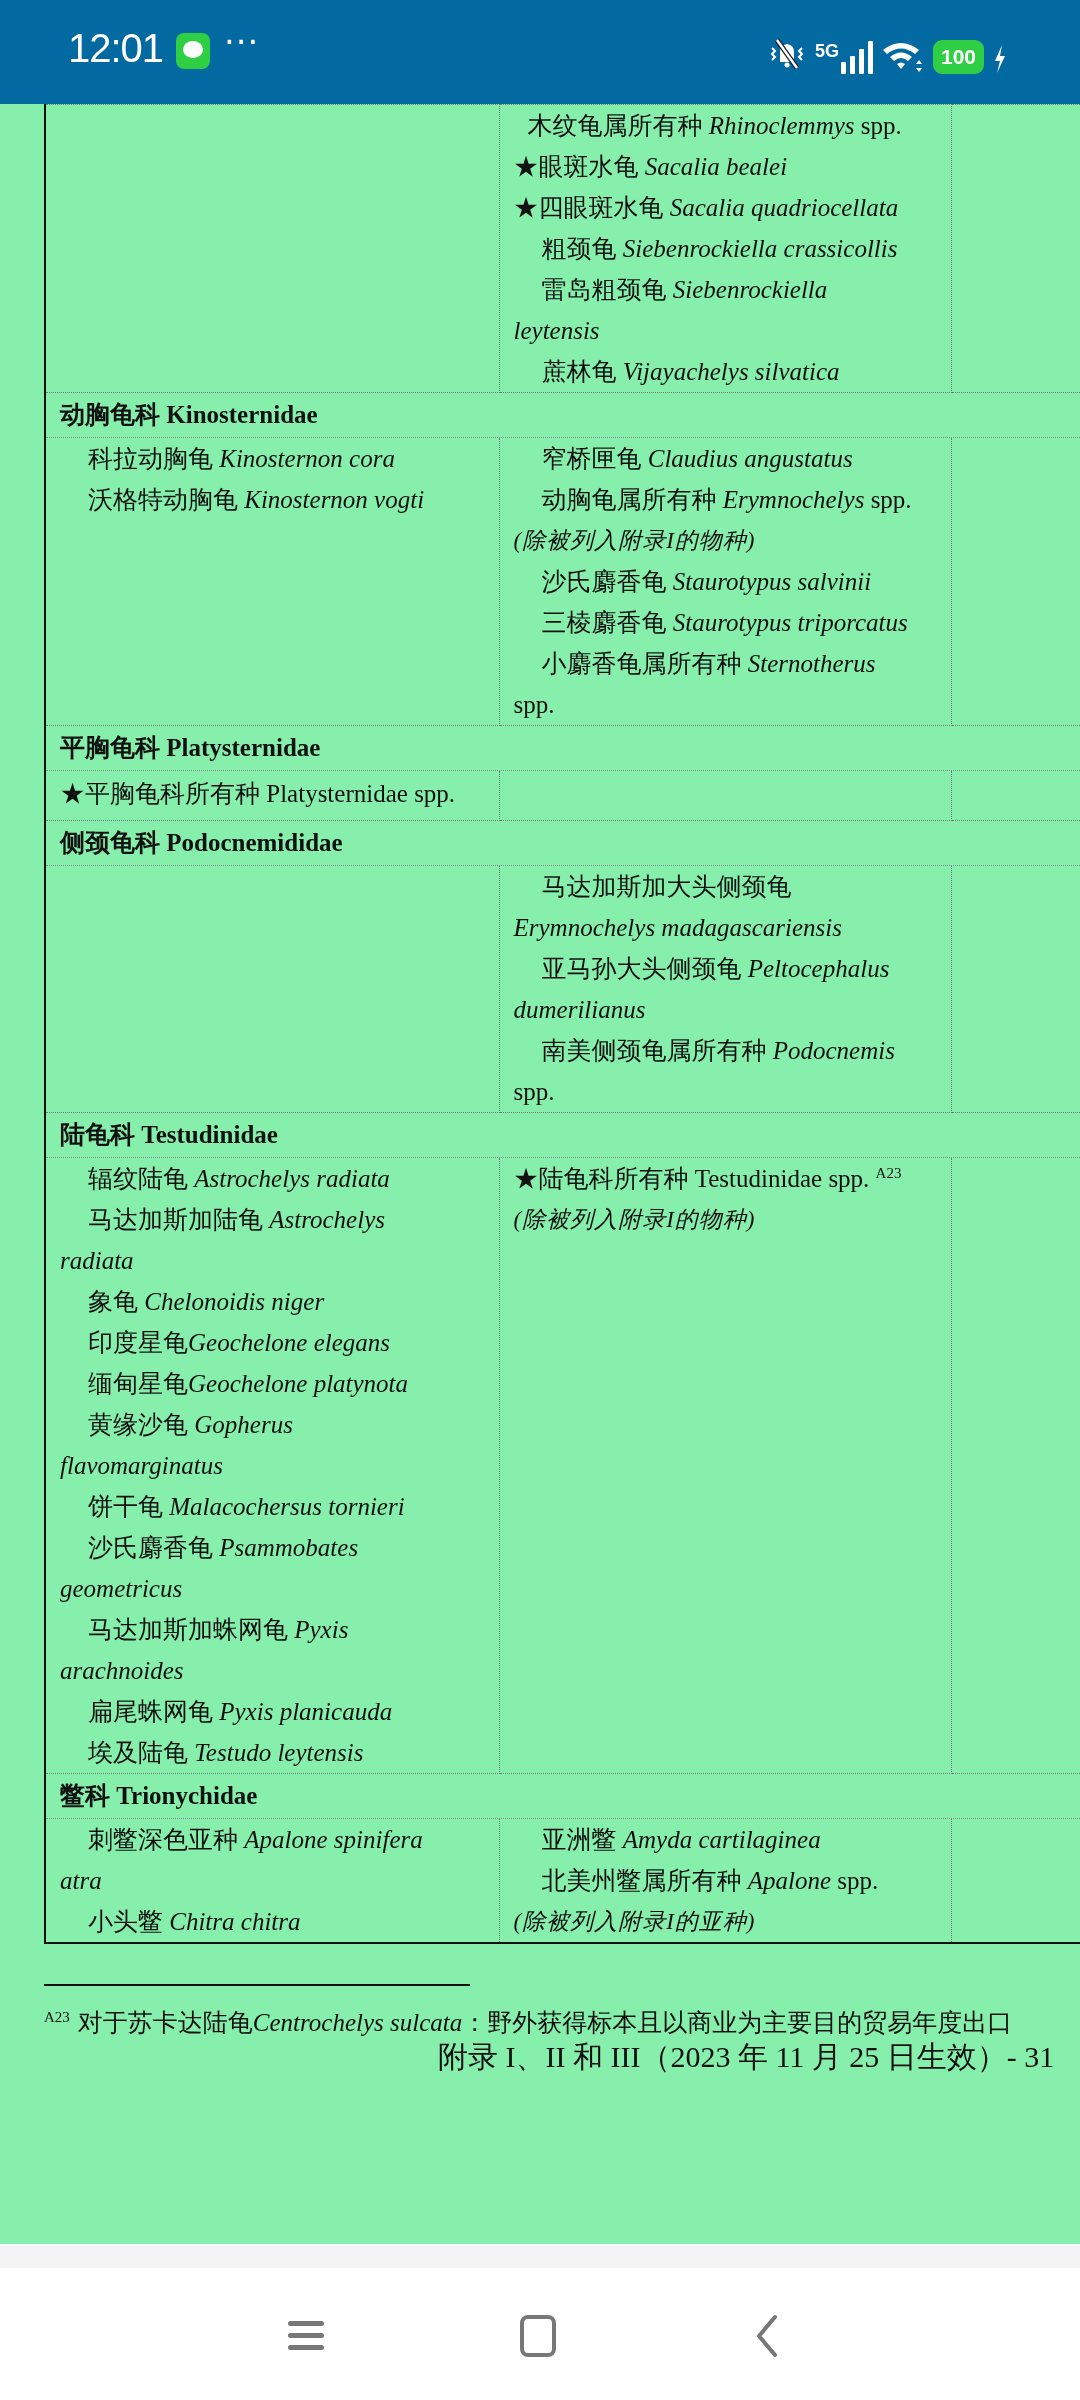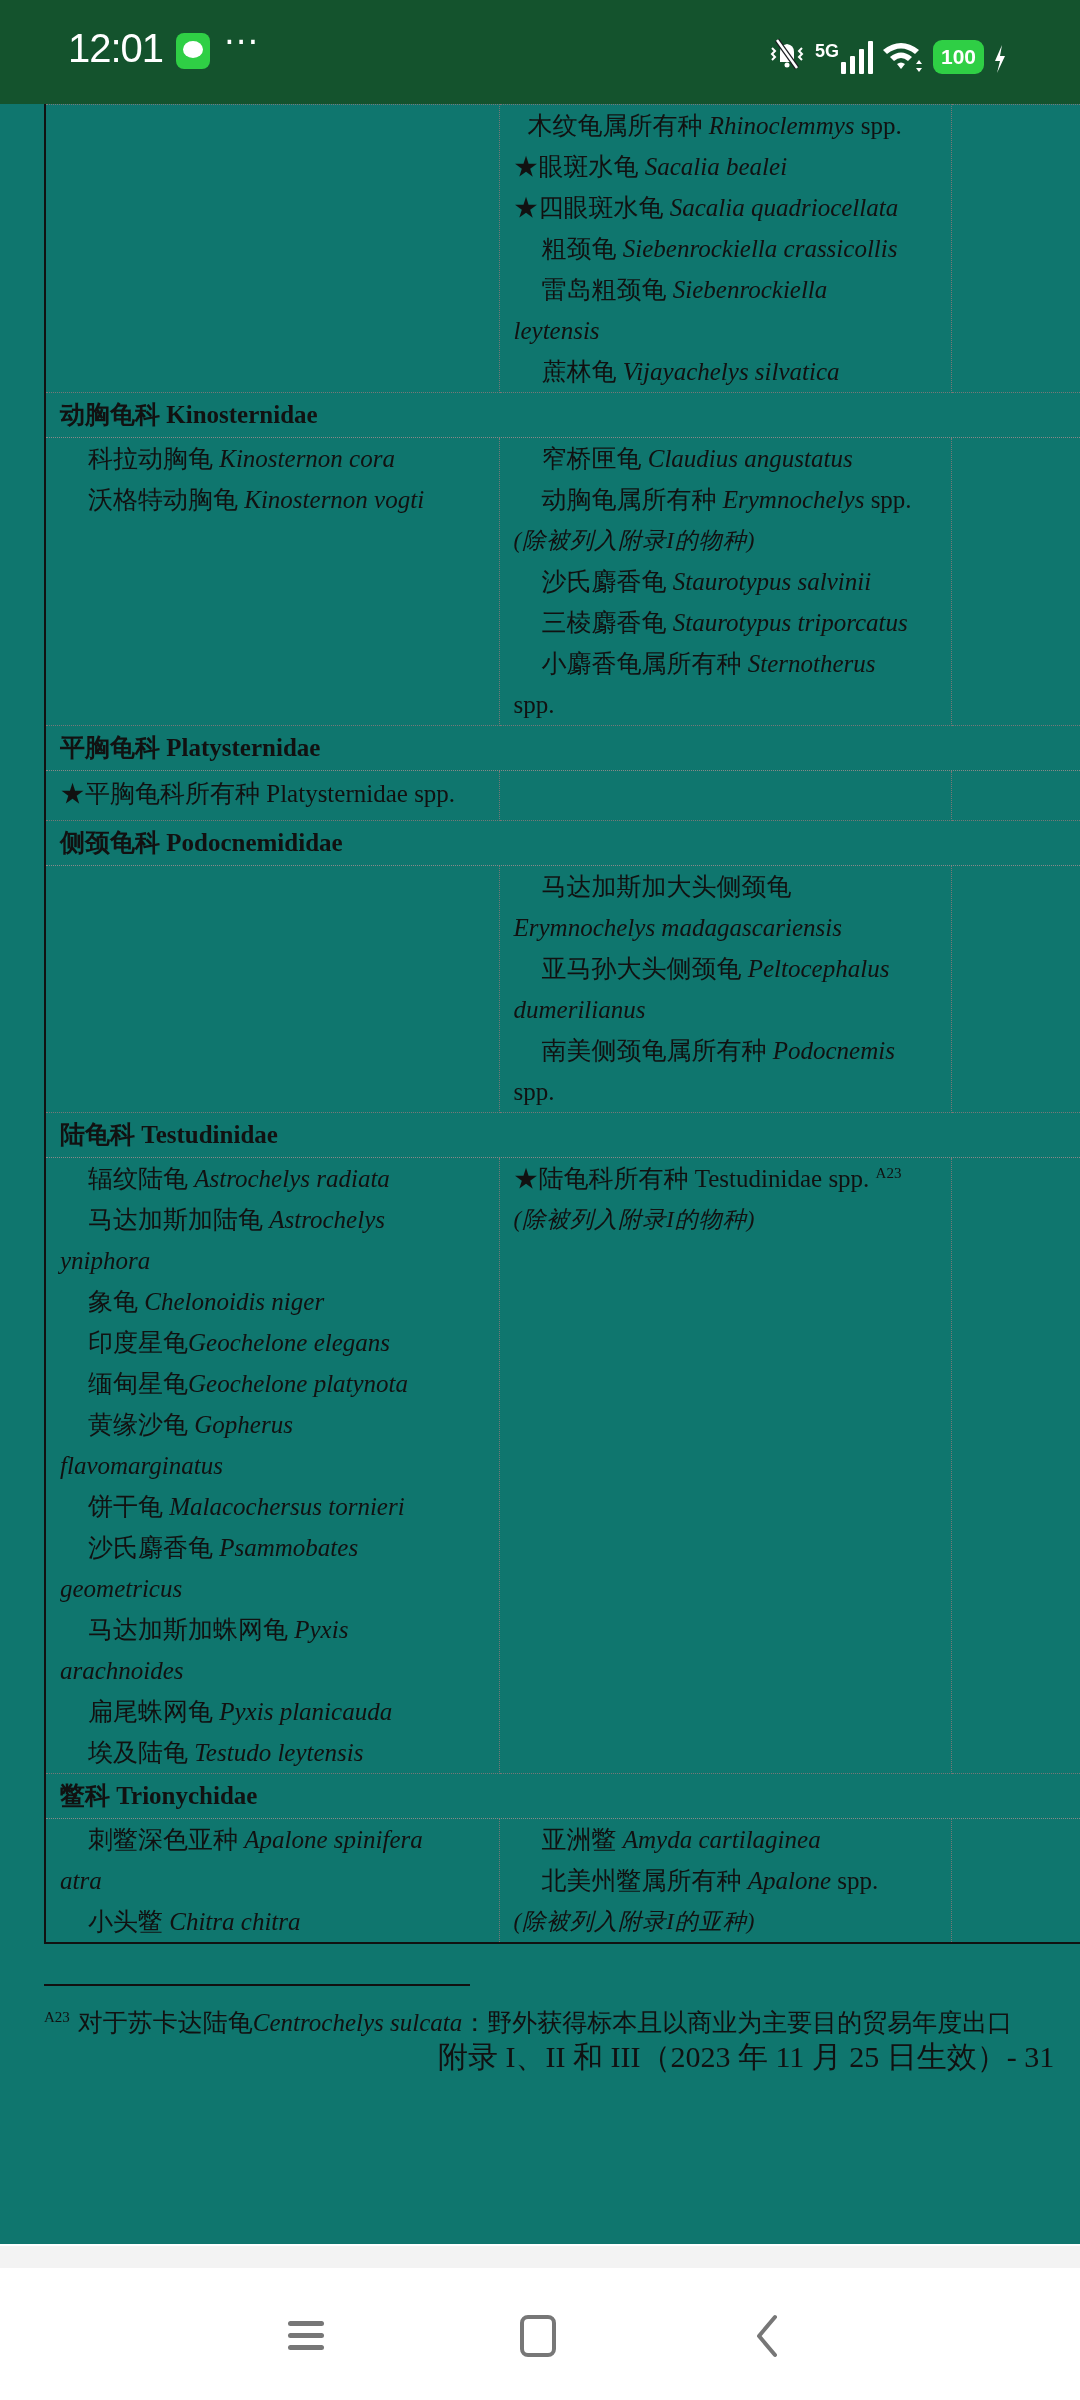--- a/index.html
+++ b/index.html
@@ -1,35 +1,35 @@
 <!DOCTYPE html>
 <html><head>
 <meta charset="utf-8">
 <style>
   * { box-sizing: border-box; margin: 0; padding: 0; }
   html, body { width: 1080px; height: 2400px; overflow: hidden; background: #ffffff; }
   body { position: relative; font-family: "Liberation Serif", "DejaVu Serif", serif; color: #111; }
 
   
-  .status-bar { position: absolute; left: 0; top: 0; width: 1080px; height: 104px; background: #14532d; color: #fff; }
+  .status-bar { position: absolute; left: 0; top: 0; width: 1080px; height: 104px; background: #0369a1; color: #fff; }
   .sb-time { position: absolute; left: 68px; top: 26px; font-family: "Liberation Sans", "DejaVu Sans", sans-serif; font-size: 40px; font-weight: 500; letter-spacing: -1px; }
   .sb-msg { position: absolute; left: 176px; top: 33px; width: 34px; height: 36px; background: #2fcf45; border-radius: 8px; }
   .sb-msg::after { content: ""; position: absolute; left: 7px; top: 8px; width: 20px; height: 17px; background: #fff; border-radius: 50%; }
   .sb-dots { position: absolute; left: 224px; top: 22px; font-size: 34px; font-family: "DejaVu Sans", sans-serif; letter-spacing: 1px; }
   .sb-right { position: absolute; right: 72px; top: 28px; height: 46px; display: flex; align-items: flex-end; gap: 8px; }
   .sb-bell { width: 40px; height: 40px; position: relative; }
   .sb-5g { font-family: "Liberation Sans", sans-serif; font-size: 18px; font-weight: 700; position: relative; top: -12px; margin-right: -6px; }
   .sb-signal { display: flex; align-items: flex-end; gap: 4px; height: 34px; }
   .sb-signal span { display: block; width: 5px; background: #fff; border-radius: 1px; }
   .sb-wifi { width: 44px; height: 36px; }
   .sb-battery { background: #2fcf45; color: #fff; font-family: "Liberation Sans", sans-serif; font-weight: 700; font-size: 21px; padding: 1px 8px; border-radius: 9px; height: 34px; line-height: 32px; }
   .sb-bolt { width: 16px; height: 30px; }
 
   
-  .page { position: absolute; left: 0; top: 104px; width: 1080px; height: 2140px; background: #0f766e; overflow: hidden; }
+  .page { position: absolute; left: 0; top: 104px; width: 1080px; height: 2140px; background: #86efac; overflow: hidden; }
   table.cites { position: absolute; left: 44px; top: 0; border-collapse: collapse; table-layout: fixed; width: 1100px; font-size: 25px; line-height: 41px; }
   table.cites td { vertical-align: top; padding: 0 14px; border: 1px dotted #777; }
   table.cites tr.family td { border-top: 1.5px dotted #888; border-bottom: 1.5px dotted #888; font-weight: 700; padding-top: 4px; padding-bottom: 4px; line-height: 36px; }
   table.cites td.c1 { width: 454px; border-left: 2px solid #111; }
   table.cites td.c2 { width: 452px; }
   table.cites td.c3 { width: 194px; }
   table.cites tr.last td { border-bottom: 2px solid #111; }
   .line { display: block; white-space: nowrap; }
   .ind { padding-left: 28px; }
   .ind-s { padding-left: 14px; }
@@ -143,21 +143,21 @@
           </td>
           <td class="c3"></td>
         </tr>
         <tr class="family">
           <td colspan="3" class="c1"><span>陆龟科</span> <span>Testudinidae</span></td>
         </tr>
         <tr>
           <td class="c1">
             <span class="line ind"><span>辐纹陆龟 </span><i>Astrochelys radiata</i></span>
             <span class="line ind"><span>马达加斯加陆龟 </span><i>Astrochelys</i></span>
-            <span class="line"><span></span><i>yniphora</i></span>
+            <span class="line"><span></span><i>radiata</i></span>
             <span class="line ind"><span>象龟 </span><i>Chelonoidis niger</i></span>
             <span class="line ind"><span>印度星龟</span><i>Geochelone elegans</i></span>
             <span class="line ind"><span>缅甸星龟</span><i>Geochelone platynota</i></span>
             <span class="line ind"><span>黄缘沙龟 </span><i>Gopherus</i></span>
             <span class="line"><span></span><i>flavomarginatus</i></span>
             <span class="line ind"><span>饼干龟 </span><i>Malacochersus tornieri</i></span>
             <span class="line ind"><span>沙氏麝香龟 </span><i>Psammobates</i></span>
             <span class="line"><span></span><i>geometricus</i></span>
             <span class="line ind"><span>马达加斯加蛛网龟 </span><i>Pyxis</i></span>
             <span class="line"><span></span><i>arachnoides</i></span>

